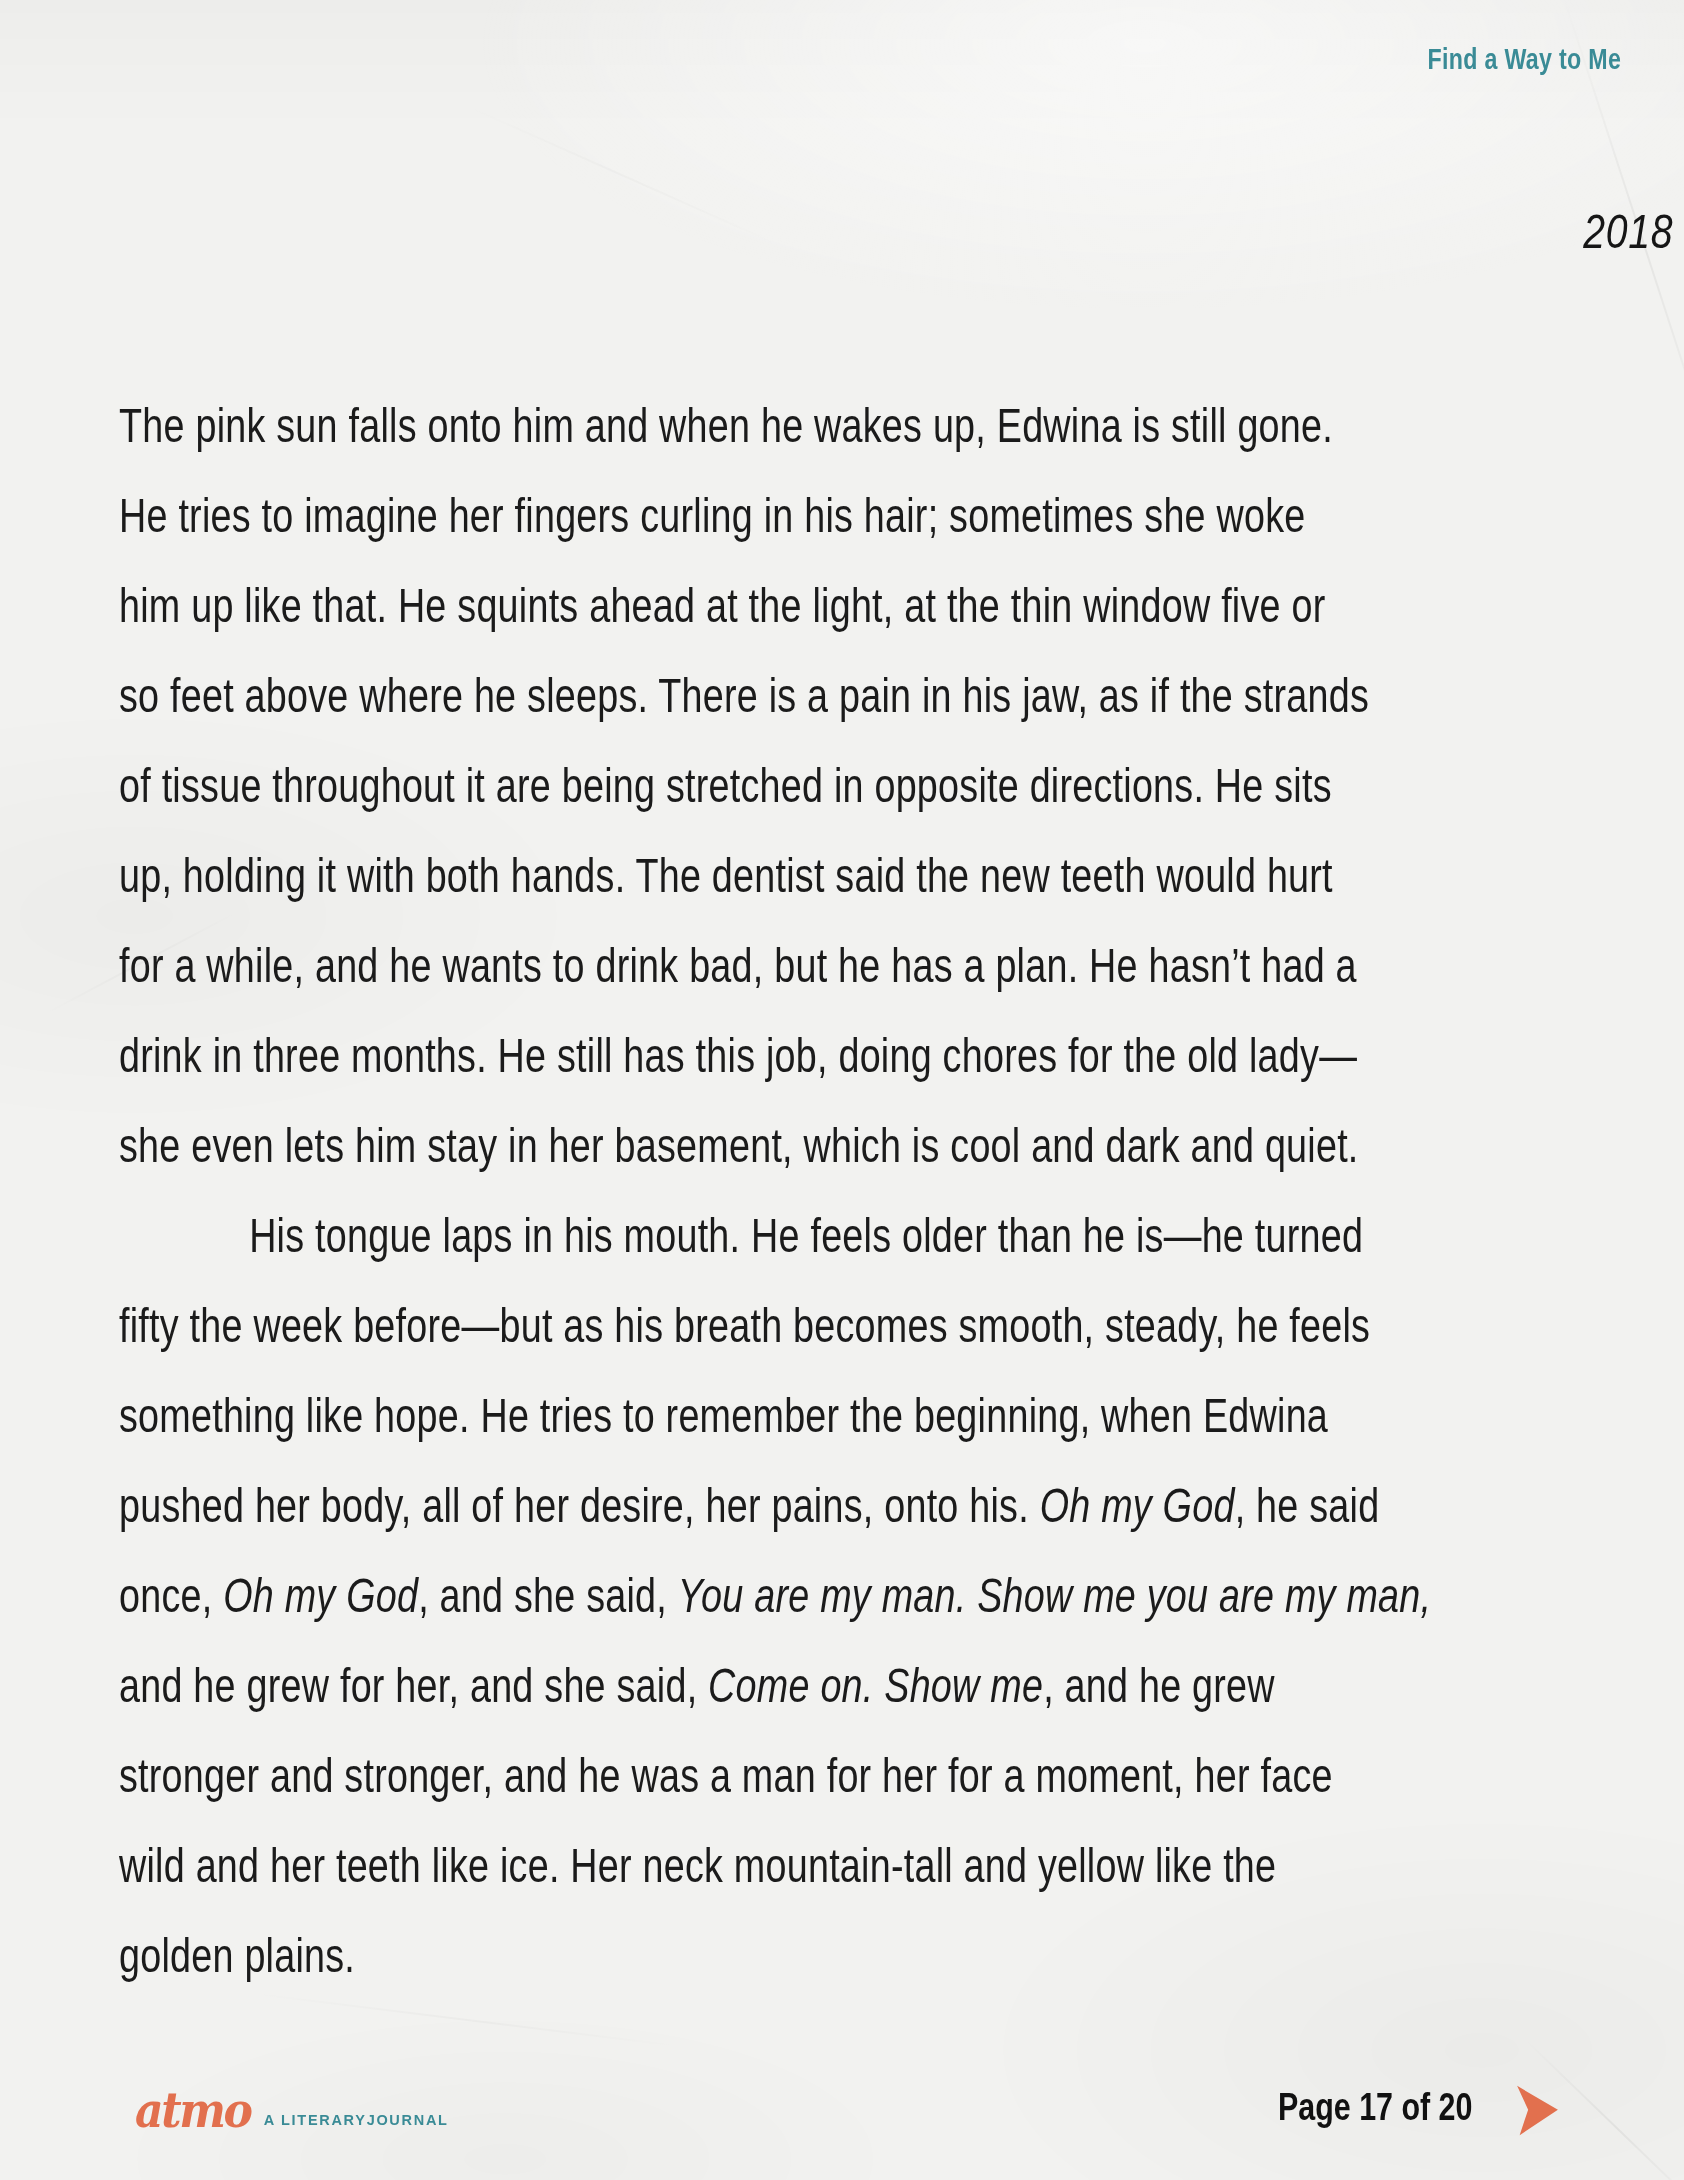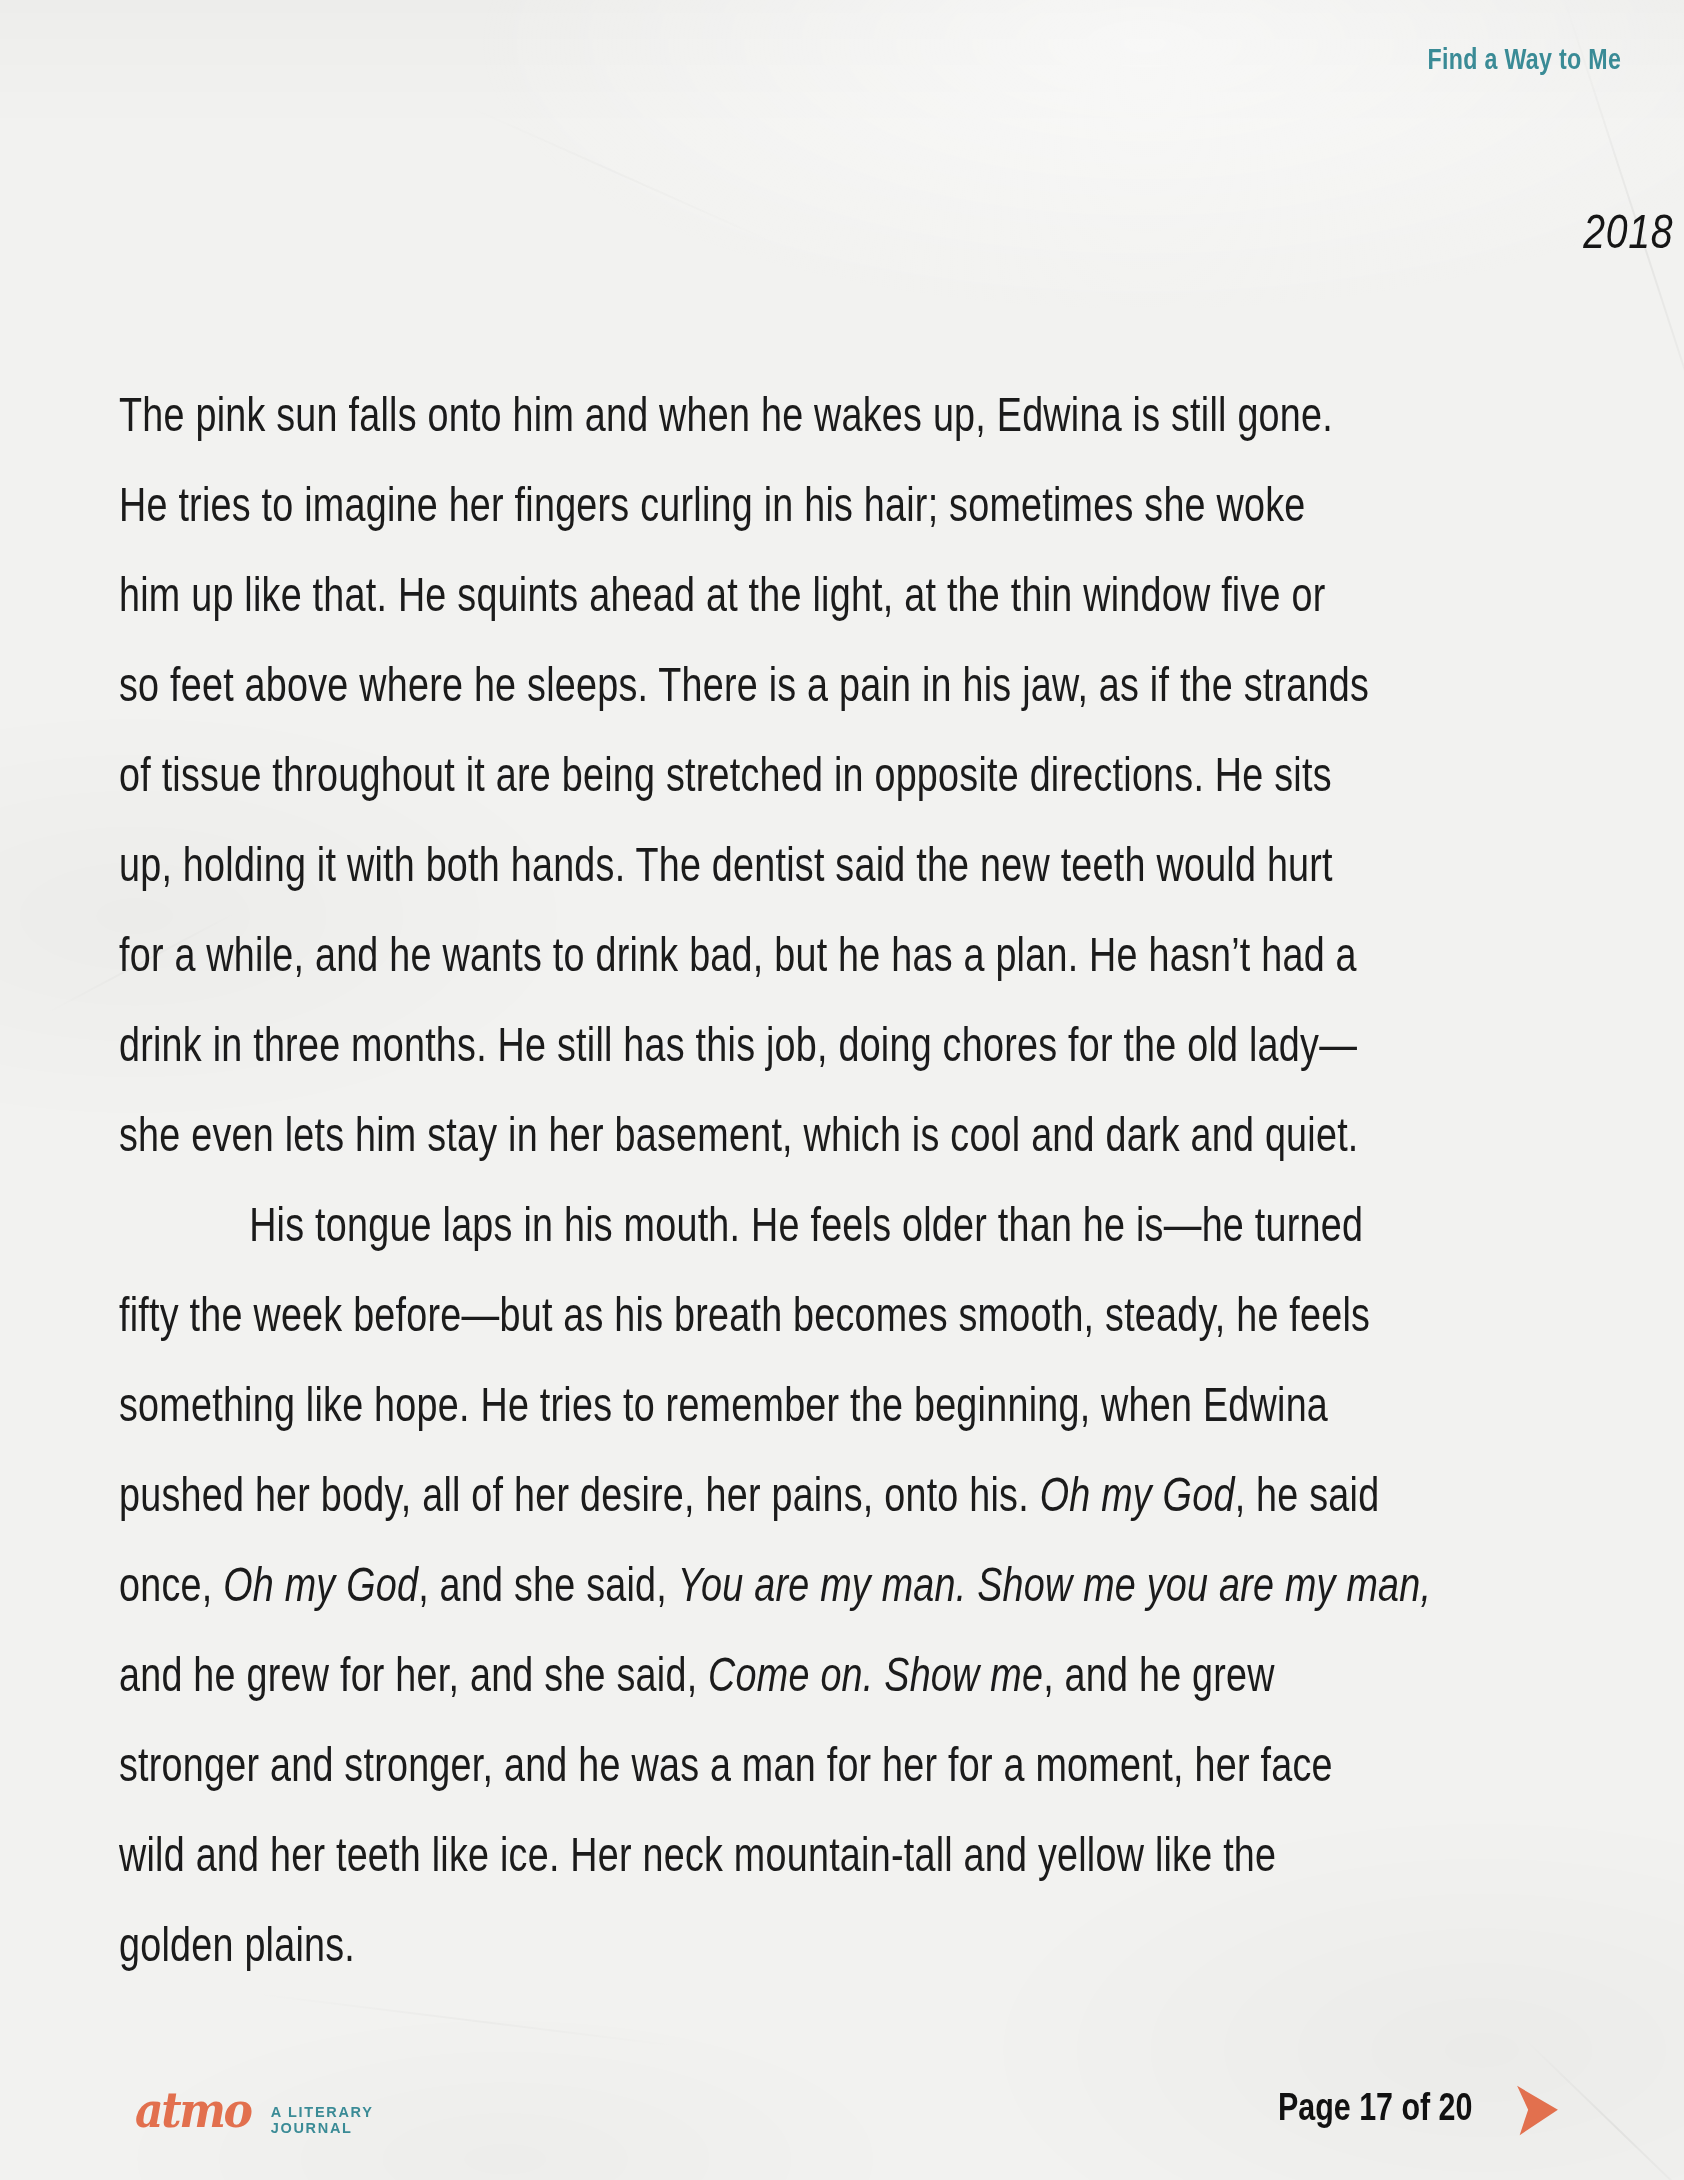--- a/index.html
+++ b/index.html
@@ -26,36 +26,36 @@
     position:absolute;top:43px;right:64px;
     font-size:29px;font-weight:bold;line-height:32px;
     transform:scaleX(0.8);transform-origin:100% 0;
     white-space:nowrap;letter-spacing:0.4px;
   }
   .section-heading{position:absolute;left:0;top:203px;width:100%;text-align:right;}
   .section-heading span{
     display:inline-block;font-size:49px;font-style:italic;font-weight:500;
     color:#161616;transform:scaleX(0.8);letter-spacing:0.9px;
   }
-  .body-text{position:absolute;left:119px;top:369px;width:1448px;}
+  .body-text{position:absolute;left:119px;top:380px;width:1448px;}
   .line{
     font-size:49px;line-height:90px;color:#1b1b1b;
     white-space:nowrap;transform:scaleX(0.77);transform-origin:0 0;
     letter-spacing:0.3px;
   }
   .line em{font-style:italic;}
   .line.indent{text-indent:169px;}
 
   .footer-logo{position:absolute;left:135px;top:2085px;display:flex;align-items:center;}
   .logo-script{
     font-family:"DejaVu Serif",serif;font-style:italic;font-weight:bold;
     font-size:48px;line-height:51px;letter-spacing:-2.6px;
     transform:scaleX(0.92);transform-origin:0 0;
   }
-  .logo-tag{display:flex;flex-direction:column;margin:19px 0 0 10px;
+  .logo-tag{display:flex;flex-direction:row;margin:19px 0 0 3px;
     font-size:14.5px;font-weight:bold;line-height:16px;letter-spacing:1.7px;white-space:nowrap;}
   .page-indicator{
     position:absolute;left:1278px;top:2085px;
     font-size:39px;font-weight:bold;line-height:44px;color:#111;
     transform:scaleX(0.78);transform-origin:0 0;white-space:nowrap;
   }
   .next-arrow{position:absolute;left:1517px;top:2085px;width:41px;height:51px;cursor:pointer;}
 </style>
 </head>
 <body>

